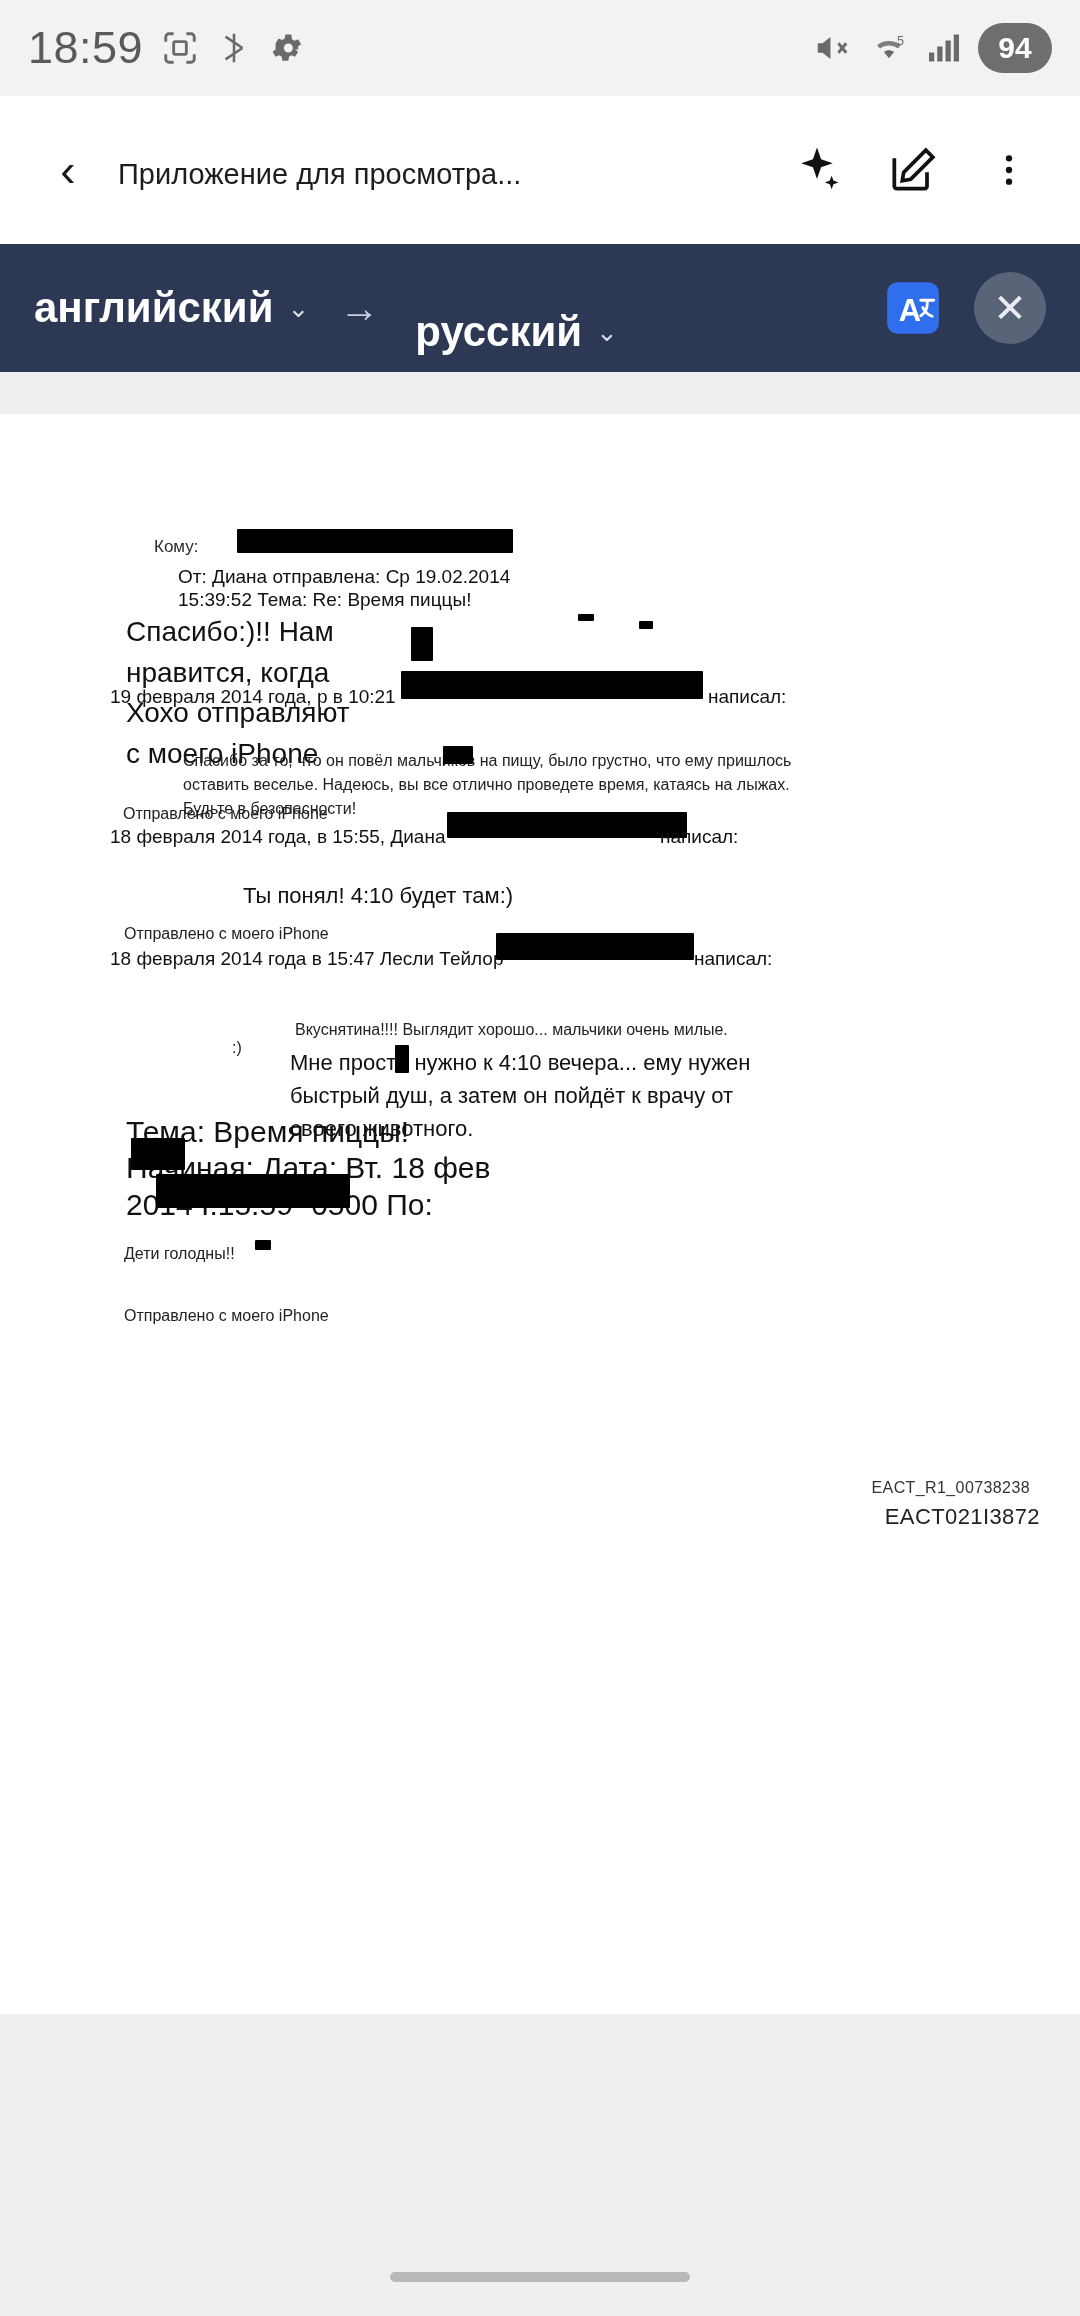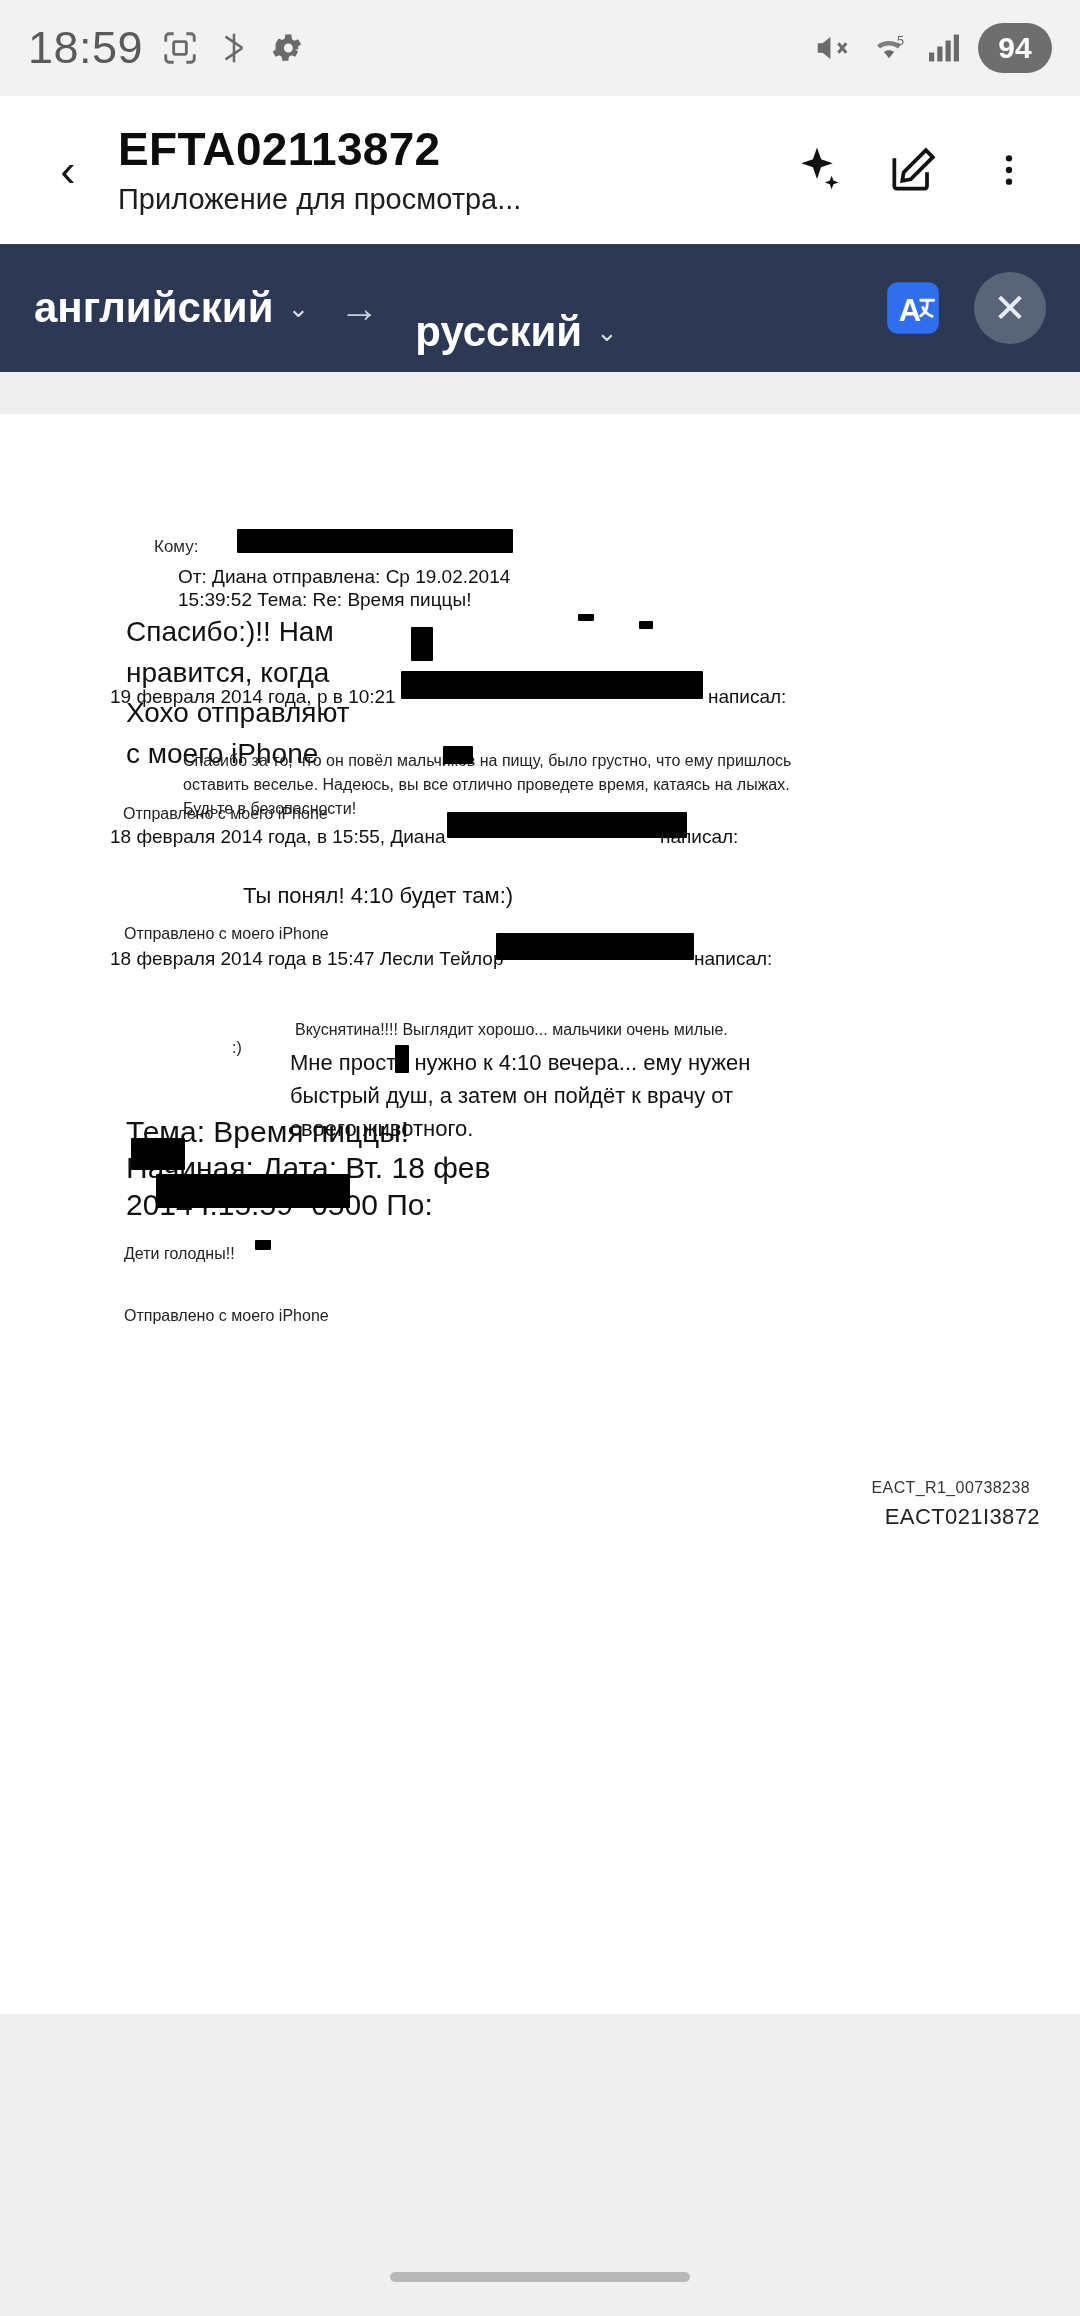--- a/index.html
+++ b/index.html
@@ -280,21 +280,20 @@
           <rect x="18.5" y="3" width="3.5" height="18"></rect>
         </svg>
       </span>
       <div class="battery-pill">94</div>
     </div>
   </div>
 
   <div class="appbar">
     <div class="back-chevron">‹</div>
     <div class="title-block">
-      <div class="doc-title">EFTA02113872</div>
       <div class="doc-sub">Приложение для просмотра...</div>
     </div>
     <div class="appbar-actions">
       <span class="act-icon">
         <svg width="54" height="54" viewBox="0 0 24 24" fill="#111">
           <path d="M12 2l1.8 5.2L19 9l-5.2 1.8L12 16l-1.8-5.2L5 9l5.2-1.8L12 2z"></path>
           <path d="M18.5 14.5l.8 2.2 2.2.8-2.2.8-.8 2.2-.8-2.2-2.2-.8 2.2-.8.8-2.2z"></path>
         </svg>
       </span>
       <span class="act-icon">

